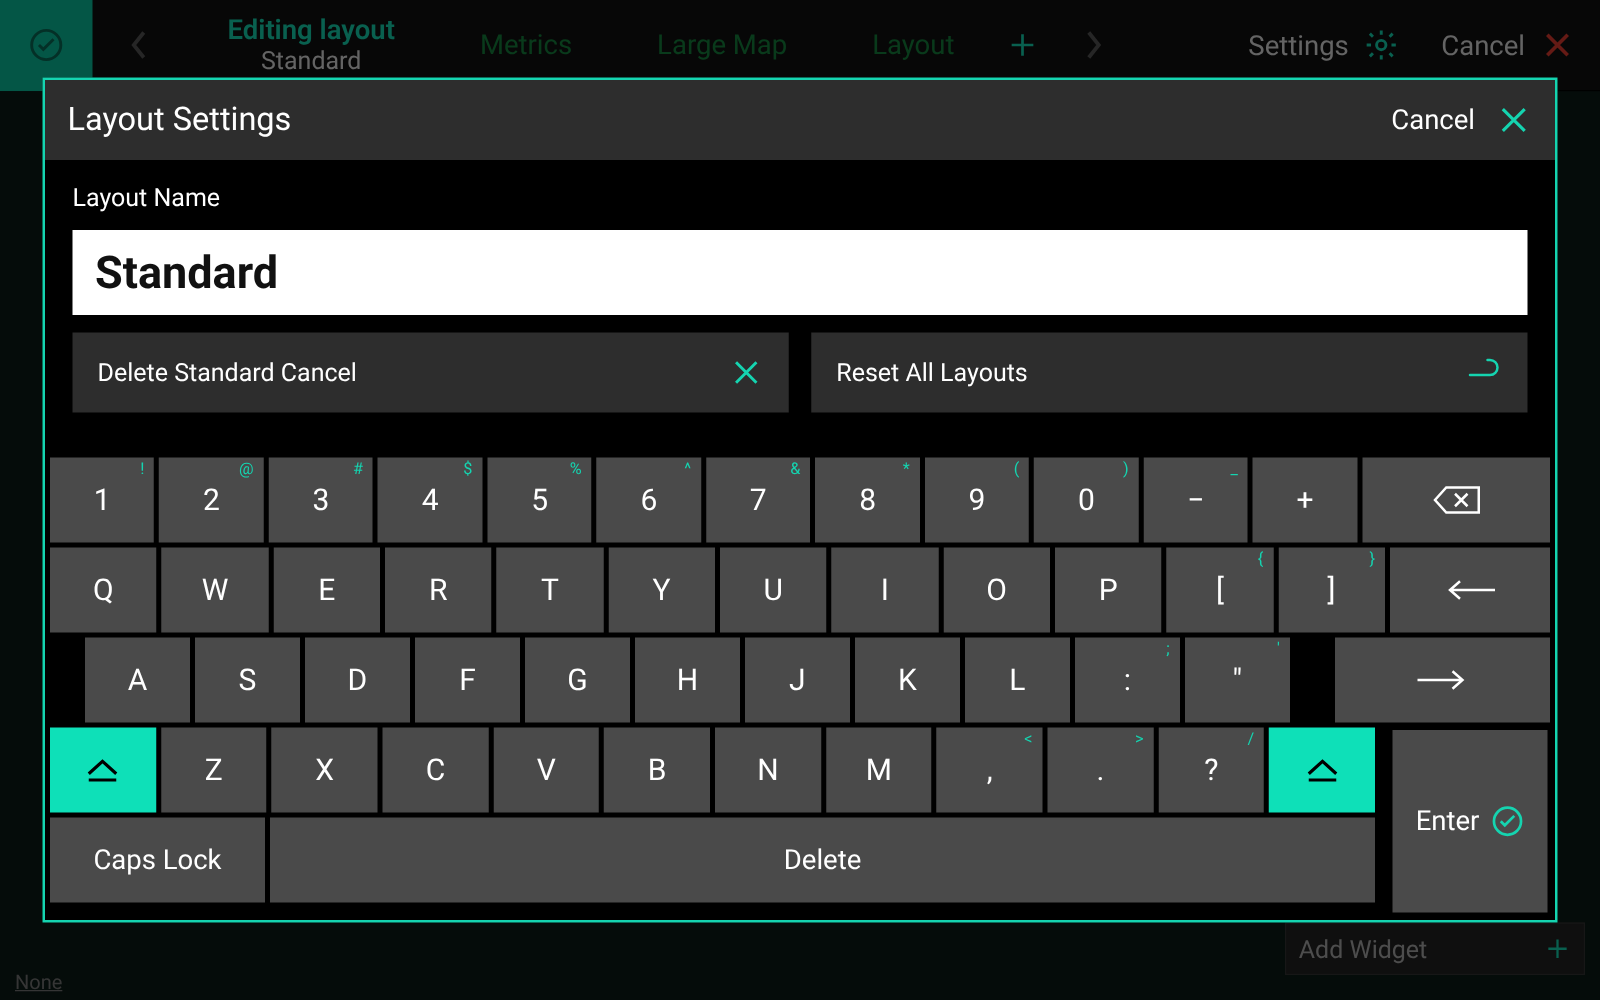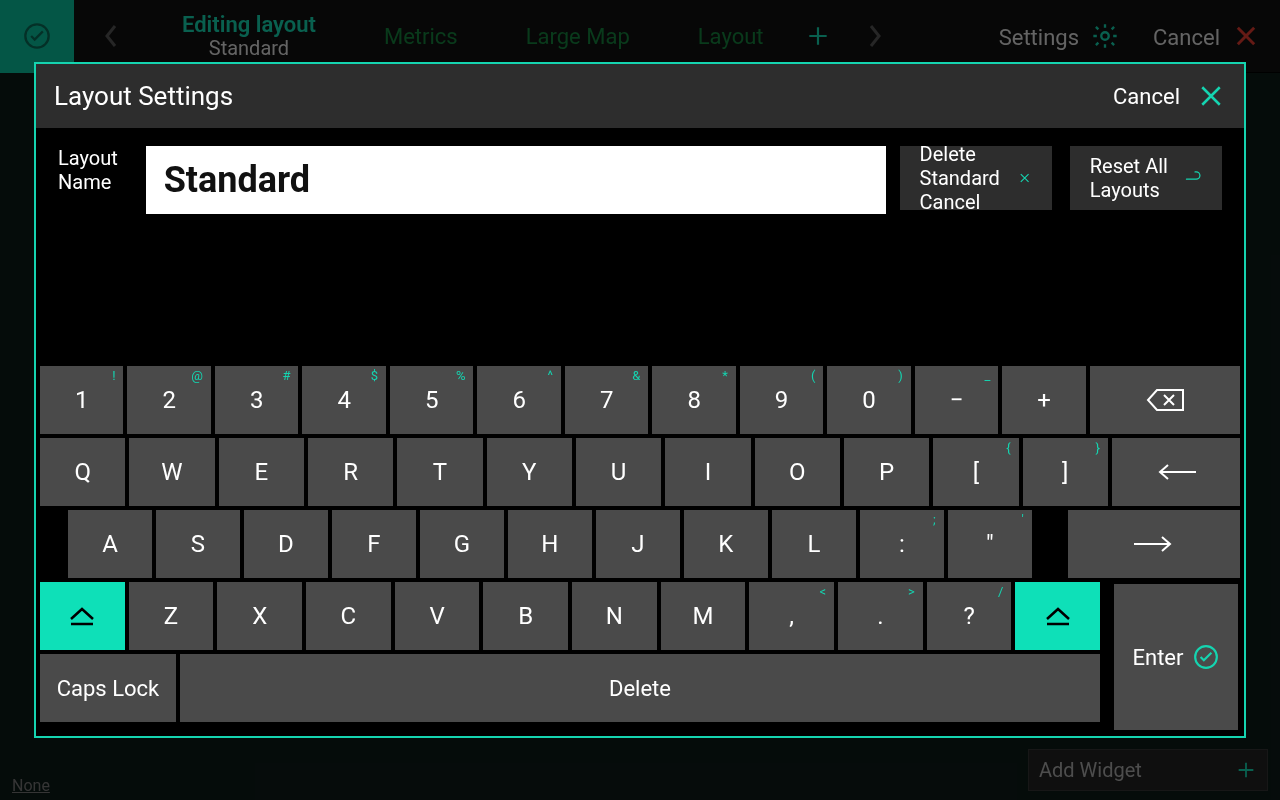--- a/index.html
+++ b/index.html
@@ -13,33 +13,33 @@
   .topbar .tab.active { color:#15d4b0;}
   .topbar .tab.active .sub { color:#ddd; font-size:20px;}
   .topbar .tab .title { font-weight:600; line-height:1.1;}
   .topbar .tab .sub { line-height:1.1;}
   .add-plus { width:40px; color:#15d4b0; font-size:28px; display:flex; align-items:center; justify-content:center;}
   .topbar-spacer { flex:1; }
   .topbar .right { display:flex; align-items:flex-end; gap:12px; padding-right:20px;}
   .topbar .right span { font-size:22px; color:#ddd;}
   
   .bg-list { position:absolute; top:73px; left:0; width:1280px; height:727px; background:#0d1b18;}
-  .add-widget-bar{ position:absolute; left:1028px; bottom:9px; right:12px; height:42px; background:#222; display:flex; align-items:center; justify-content:space-between; padding:0 10px; color:#aaa; font-size:20px; border:1px solid #333;}
+  .add-widget-bar{ position:absolute; left:1028px; bottom:20px; right:12px; height:42px; background:#222; display:flex; align-items:center; justify-content:space-between; padding:0 10px; color:#aaa; font-size:20px; border:1px solid #333;}
   .none-row { position:absolute; left:12px; bottom:4px; height:20px; color:#777; font-size:16px;text-decoration:underline;}
   
   
   .dim { position:absolute; inset:0; background:rgba(0,0,0,0.55);}
 
   
   .modal { position:absolute; left:34px; top:62px; width:1212px; height:676px; border:2px solid #15d4b0; background:#000; display:flex; flex-direction:column;}
   .modal-head { height:64px; background:#2d2d2d; display:flex; align-items:center; justify-content:space-between; padding:0 18px;}
   .modal-head .ttl { font-size:26px; font-weight:400;}
   .modal-head .cancel { display:flex; align-items:center; gap:16px; font-size:22px;}
   
-  .modal-body { padding:18px 22px 0 22px; display:flex; flex-direction:row; gap:14px;}
+  .modal-body { padding:18px 22px 0 22px; display:flex; flex-direction:column; gap:14px;}
   .lbl { font-size:20px; color:#fff;}
   .name-input { width:100%; height:68px; background:#fff; color:#111; font-size:36px; font-weight:700; padding:0 18px; border:none; outline:none;}
   .action-row { display:flex; gap:18px;}
   .action-btn { flex:1; height:64px; background:#2d2d2d; display:flex; align-items:center; justify-content:space-between; padding:0 20px; font-size:20px;}
   
   
   .kbd { position:absolute; left:2px; right:2px; bottom:2px; height:370px; background:#000; display:flex; flex-direction:column;}
   .krow { display:flex; height:72px; gap:4px; padding:2px;}
   .key { background:#4a4a4a; display:flex; align-items:center; justify-content:center; font-size:24px; color:#fff; position:relative; user-select:none;}
   .key .sup { position:absolute; top:2px; right:8px; font-size:13px; color:#15d4b0;}
@@ -50,21 +50,21 @@
   .r2 { padding-left:2px;}
   .r2 .key { flex:1;}
   .r2 .key.larr{ flex:1.5;}
   .r3 { padding-left:30px;}
   .r3 .key { flex:1;}
   .r3 .key.rarr{flex:2.05;}
   .r3 .gap-right{width:28px; background:transparent;}
   .r4 .key { flex:1;}
   .r4 .key.shift{ flex:1;}
   .kbd .bottom { display:flex; height:72px; gap:4px; padding:2px;}
-  .bottom .caps { width:136px; display:flex; align-items:center; justify-content:center; background:#4a4a4a; font-size:22px;}
+  .bottom .caps { width:172px; display:flex; align-items:center; justify-content:center; background:#4a4a4a; font-size:22px;}
   .bottom .space { flex:1; display:flex; align-items:center; justify-content:center; background:#4a4a4a; font-size:22px;}
   .bottom .enter-col { width:136px;}
   .enter-key { position:absolute; right:4px; bottom:4px; width:124px; height:146px; background:#4a4a4a; display:flex; align-items:center; justify-content:center; gap:10px; font-size:22px;}
   
   svg { display:block; }
   .teal { color:#15d4b0; }
   .ico { width:28px; height:28px;}
 </style>
 </head>
 <body>

